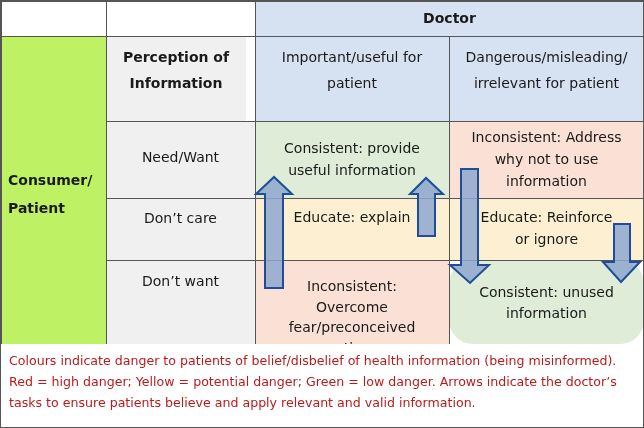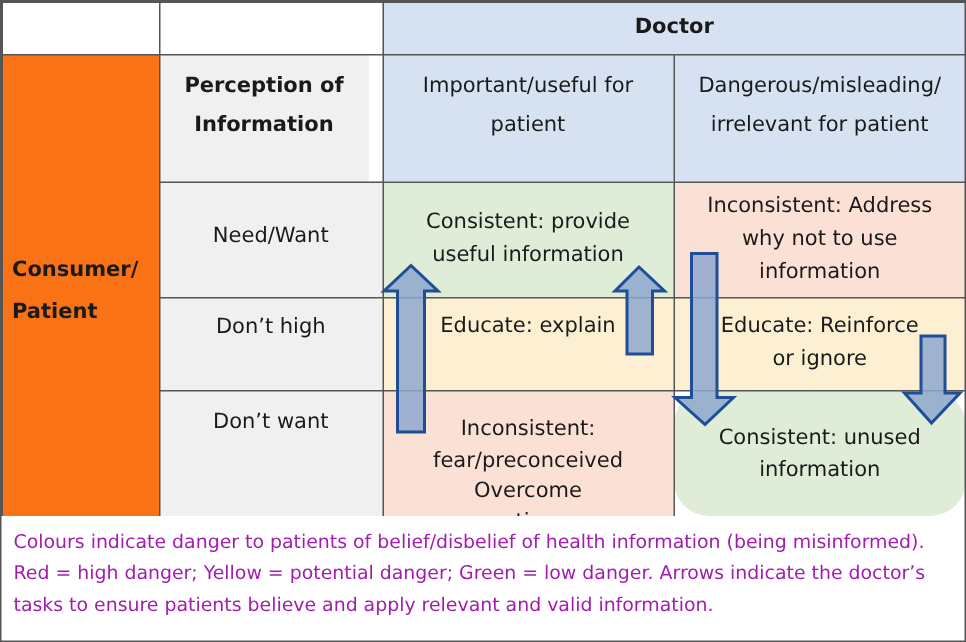--- a/index.html
+++ b/index.html
@@ -6,34 +6,34 @@
   body { width: 644px; height: 428px; position: relative; overflow: hidden;
          font-family: "DejaVu Sans", "Liberation Sans", sans-serif; color: #1a1a1a; }
   .cell { position: absolute; box-sizing: border-box; display: flex;
           align-items: center; justify-content: center; text-align: center;
           font-size: 14px; line-height: 24px; }
   .cell span { display: block; }
   .b { font-weight: bold; }
   .grid-line { position: absolute; background: #555555; }
   .footer { position: absolute; left: 0; top: 344px; width: 644px; height: 84px;
             box-sizing: border-box; border: 1.5px solid #555555; border-top: none;
-            padding: 6px 8px; font-size: 12.6px; line-height: 21px; color: #a21caf;
+            padding: 6px 8px; font-size: 12.6px; line-height: 21px; color: #b91c1c;
             background: #ffffff; }
   svg.arrows { position: absolute; left: 0; top: 0; width: 644px; height: 428px; pointer-events: none; }
 </style>
 </head>
 <body>
 
 <div class="cell" style="left:0;top:0;width:106px;height:36px;background:#ffffff;"></div>
 <div class="cell" style="left:106px;top:0;width:149px;height:36px;background:#ffffff;"></div>
 <div class="cell b" style="left:255px;top:0;width:389px;height:36px;background:#d6e2f1;">
   <span>Doctor</span>
 </div>
 
-<div class="cell b" style="left:0;top:36px;width:106px;height:308px;background:#f97316;justify-content:flex-start;padding-left:8px;text-align:left;line-height:28px;padding-top:7px;">
+<div class="cell b" style="left:0;top:36px;width:106px;height:308px;background:#bef264;justify-content:flex-start;padding-left:8px;text-align:left;line-height:28px;padding-top:7px;">
   <div>
     <span>Consumer/</span>
     <span>Patient</span>
   </div>
 </div>
 
 <div class="cell b" style="left:106px;top:36px;width:140px;height:85px;background:#f0f0f0;align-items:flex-start;padding-top:8px;line-height:26px;">
   <div>
     <span>Perception of</span>
     <span>Information</span>
@@ -50,21 +50,21 @@
   <div>
     <span>Dangerous/misleading/</span>
     <span>irrelevant for patient</span>
   </div>
 </div>
 
 <div class="cell" style="left:106px;top:121px;width:149px;height:77px;background:#f0f0f0;align-items:flex-start;padding-top:24px;">
   <span>Need/Want</span>
 </div>
 <div class="cell" style="left:106px;top:198px;width:149px;height:62px;background:#f0f0f0;align-items:flex-start;padding-top:8px;">
-  <span>Don’t high</span>
+  <span>Don’t care</span>
 </div>
 <div class="cell" style="left:106px;top:260px;width:149px;height:84px;background:#f0f0f0;align-items:flex-start;padding-top:9px;">
   <span>Don’t want</span>
 </div>
 
 <div class="cell" style="left:255px;top:121px;width:194px;height:77px;background:#dfecd8;align-items:flex-start;padding-top:16px;line-height:22px;">
   <div>
     <span>Consistent: provide</span>
     <span>useful information</span>
   </div>
@@ -85,22 +85,22 @@
 <div class="cell" style="left:449px;top:198px;width:195px;height:62px;background:#fdf0d2;align-items:flex-start;padding-top:8px;line-height:22px;">
   <div>
     <span>Educate: Reinforce</span>
     <span>or ignore</span>
   </div>
 </div>
 
 <div class="cell" style="left:255px;top:260px;width:194px;height:84px;background:#fbe0d6;align-items:flex-start;padding-top:16px;line-height:20.5px;">
   <div>
     <span>Inconsistent:</span>
+    <span>Overcome</span>
     <span>fear/preconceived</span>
-    <span>Overcome</span>
     <span>notions</span>
   </div>
 </div>
 <div class="cell" style="left:449px;top:260px;width:195px;height:84px;background:#dfecd8;align-items:flex-start;padding-top:22px;line-height:21px;border-radius:24px;">
   <div>
     <span>Consistent: unused</span>
     <span>information</span>
   </div>
 </div>
 

